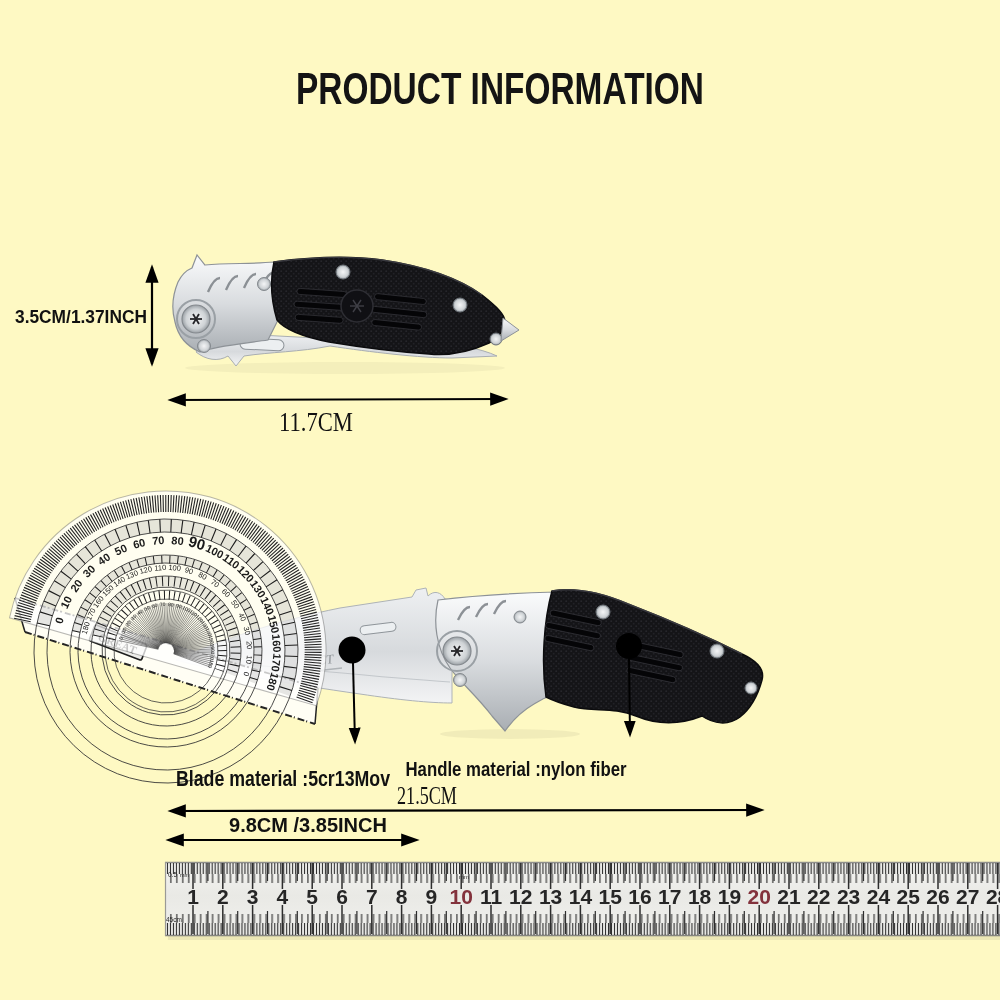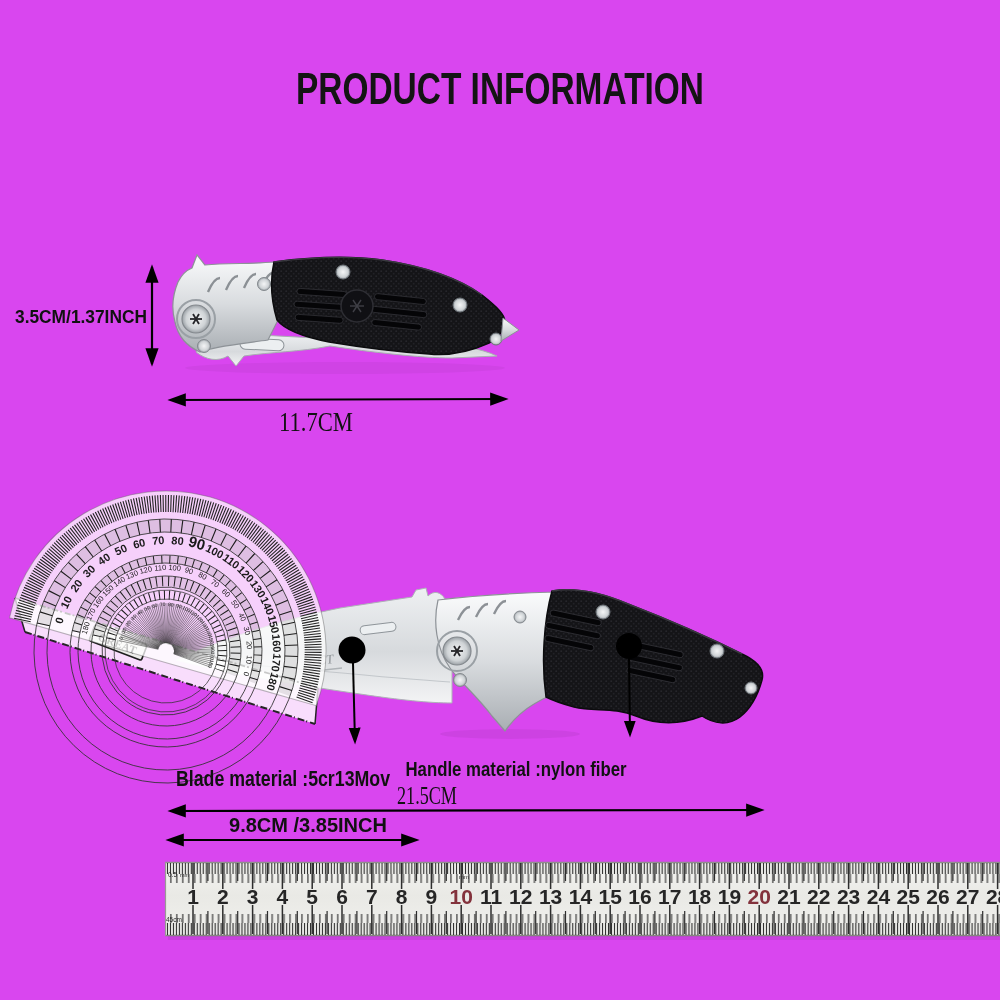--- a/index.html
+++ b/index.html
@@ -1,16 +1,16 @@
 <!DOCTYPE html>
 <html><head>
 <meta charset="utf-8">
 <style>
   html,body{margin:0;padding:0;background:#ffffff;}
-  .stage{width:1000px;height:1000px;position:relative;background:#d946ef;overflow:hidden;}
+  .stage{width:1000px;height:1000px;position:relative;background:#fef9c3;overflow:hidden;}
   svg{display:block;}
   text{font-family:"Liberation Sans",sans-serif;}
   .serif{font-family:"Liberation Serif",serif;}
 </style>
 </head>
 <body>
 
 <div class="stage">
 <svg width="1000" height="1000" viewBox="0 0 1000 1000">
   <defs>

